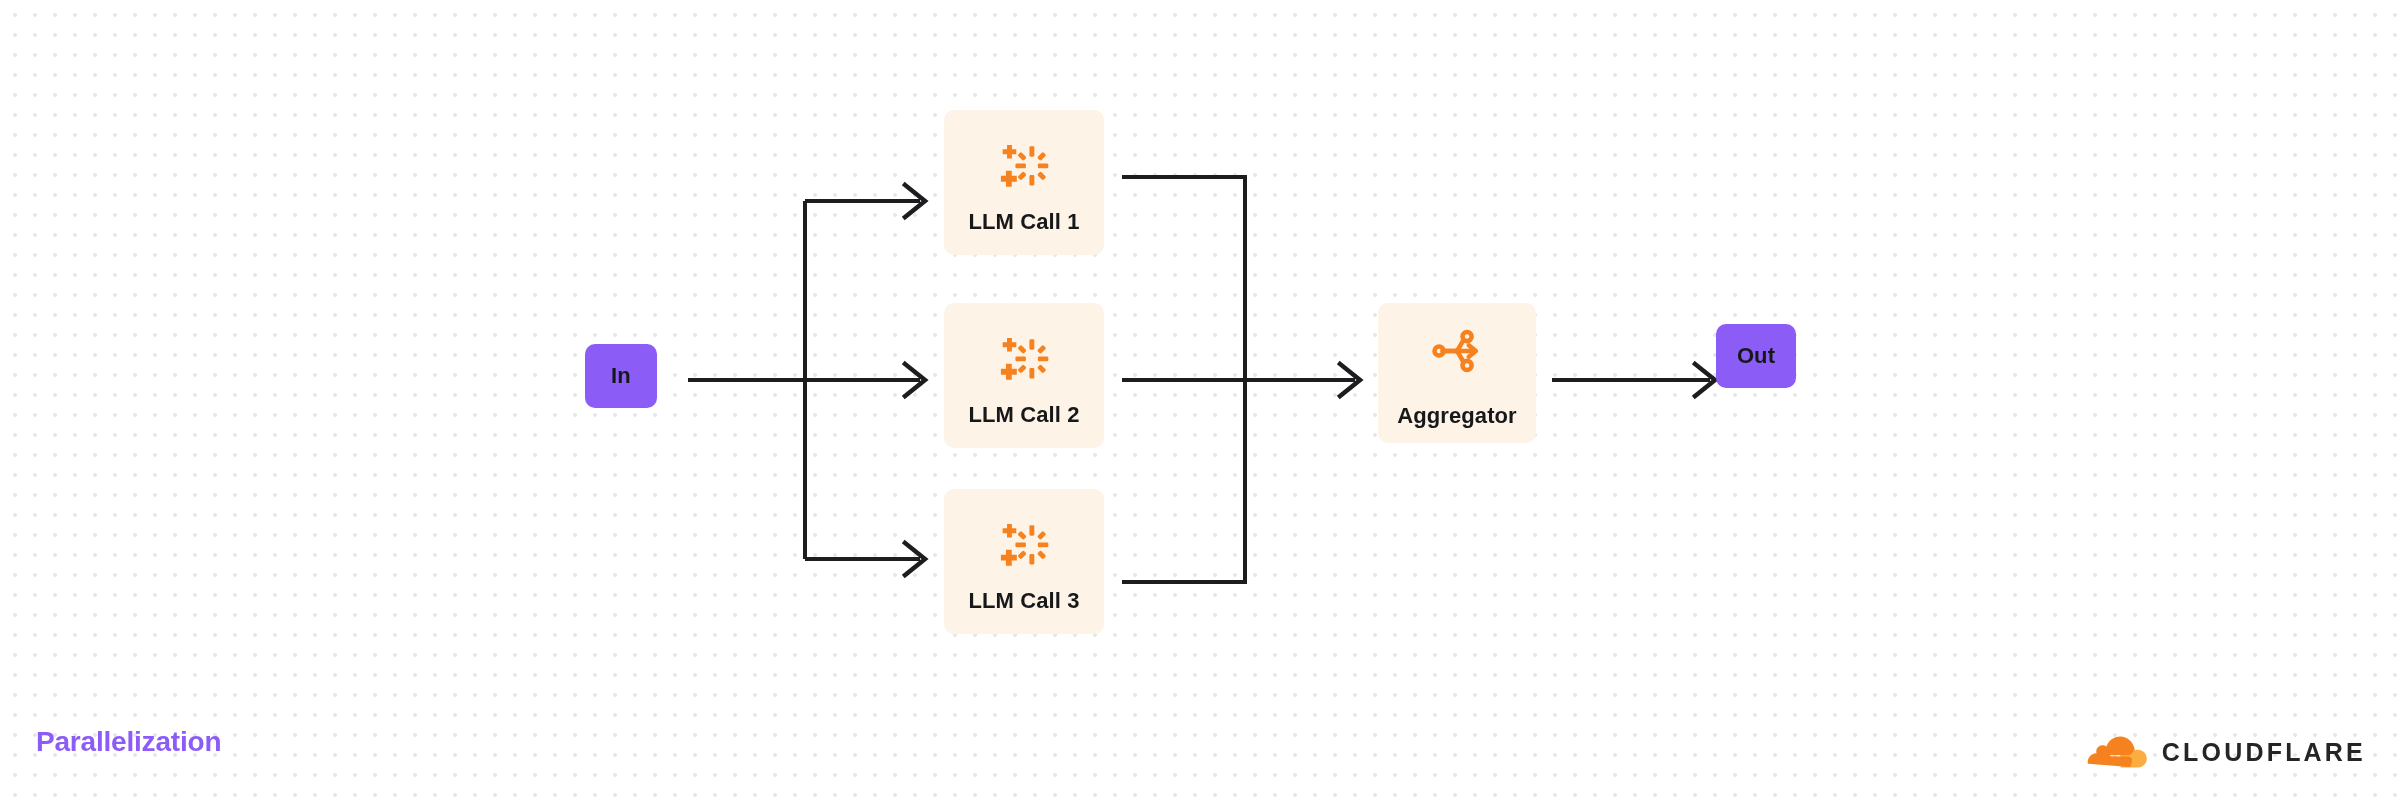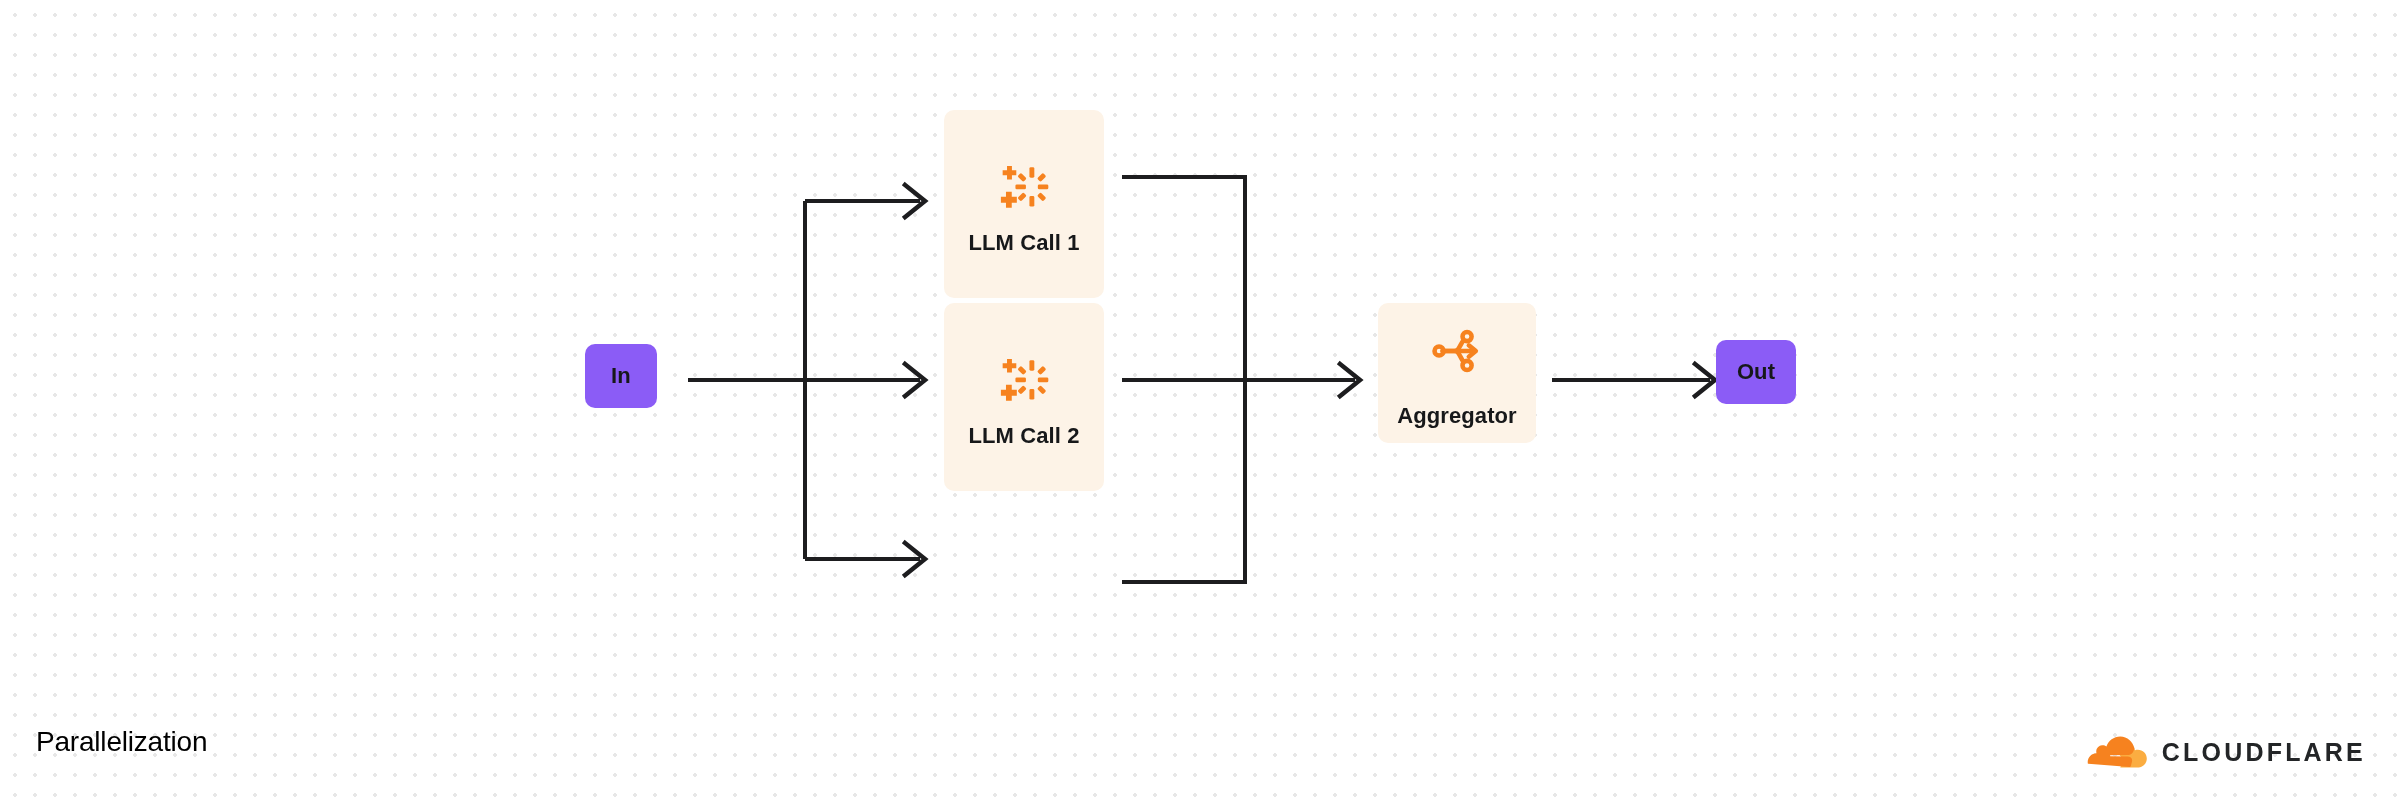--- a/index.html
+++ b/index.html
@@ -68,21 +68,21 @@
   .node-io .node-label {
     font-size: 22px;
     font-weight: bold;
     color: #17181a;
     letter-spacing: 0.1px;
   }
 
   .node-task {
     background: #fdf3e7;
     width: 160px;
-    height: 188px;
+    height: 145px;
     padding-top: 6px;
     gap: 16px;
   }
   .node-task .node-label {
     font-size: 22px;
     font-weight: bold;
     color: #17181a;
     letter-spacing: 0.1px;
     white-space: nowrap;
   }
@@ -91,22 +91,22 @@
     height: 56px;
     display: block;
   }
 
   
   #page-title {
     position: absolute;
     left: 36px;
     top: 726px;
     font-size: 28px;
-    font-weight: normal;
-    color: #000000;
+    font-weight: bold;
+    color: #8b5cf6;
     letter-spacing: -0.2px;
   }
 
   #brand {
     position: absolute;
     right: 34px;
     top: 732px;
     display: flex;
     align-items: center;
     gap: 14px;
@@ -181,39 +181,56 @@
         <rect x="49.4" y="39.8" width="5.6" height="9.4" rx="1.6" transform="rotate(-45 52.2 44.5)"></rect>
         <rect x="27.0" y="39.8" width="5.6" height="9.4" rx="1.6" transform="rotate(45 29.8 44.5)"></rect>
         <rect x="49.4" y="17.4" width="5.6" height="9.4" rx="1.6" transform="rotate(45 52.2 22.1)"></rect>
         <path d="M12.6 9.0h5.6v5.0h5.0v5.6h-5.0v5.0h-5.6v-5.0h-5.0v-5.6h5.0z"></path>
         <path d="M11.4 38.6h6.6v5.8h5.8v6.6h-5.8v5.8h-6.6v-5.8H5.6v-6.6h5.8z"></path>
       </g>
     </svg>
     <span class="node-label">LLM Call 2</span>
   </div>
 
+  <div class="node node-task" style="left:944px; top:489px;">
+    <svg class="node-icon" viewBox="0 0 64 64" xmlns="http://www.w3.org/2000/svg">
+      <g fill="#f6821f">
+        <rect x="38.2" y="10.5" width="5.6" height="12" rx="1.6"></rect>
+        <rect x="38.2" y="43.5" width="5.6" height="12" rx="1.6"></rect>
+        <rect x="22.2" y="30.2" width="12" height="5.6" rx="1.6"></rect>
+        <rect x="47.8" y="30.2" width="12" height="5.6" rx="1.6"></rect>
+        <rect x="27.0" y="17.4" width="5.6" height="9.4" rx="1.6" transform="rotate(-45 29.8 22.1)"></rect>
+        <rect x="49.4" y="39.8" width="5.6" height="9.4" rx="1.6" transform="rotate(-45 52.2 44.5)"></rect>
+        <rect x="27.0" y="39.8" width="5.6" height="9.4" rx="1.6" transform="rotate(45 29.8 44.5)"></rect>
+        <rect x="49.4" y="17.4" width="5.6" height="9.4" rx="1.6" transform="rotate(45 52.2 22.1)"></rect>
+        <path d="M12.6 9.0h5.6v5.0h5.0v5.6h-5.0v5.0h-5.6v-5.0h-5.0v-5.6h5.0z"></path>
+        <path d="M11.4 38.6h6.6v5.8h5.8v6.6h-5.8v5.8h-6.6v-5.8H5.6v-6.6h5.8z"></path>
+      </g>
+    </svg>
+    <span class="node-label">LLM Call 3</span>
+  </div>
 
   <div class="node node-task" style="left:1378px; top:303px; width:158px; height:140px;gap:24px;">
     <svg class="node-icon" viewBox="0 0 64 64" xmlns="http://www.w3.org/2000/svg">
       <g fill="none" stroke="#f6821f" stroke-width="5.2" stroke-linecap="round" stroke-linejoin="round">
         <path d="M15.5 32 H 30 C 34 32 36 24 39.5 19.5"></path>
         <path d="M15.5 32 H 30 C 34 32 36 40 39.5 44.5"></path>
         <path d="M30 32 H 52.5"></path>
         <path d="M45.5 25.5 L 53.5 32 L 45.5 38.5"></path>
       </g>
       <g fill="none" stroke="#f6821f" stroke-width="5.2">
         <circle cx="11.5" cy="32" r="5.2"></circle>
         <circle cx="43.5" cy="15.5" r="5.2"></circle>
         <circle cx="43.5" cy="48.5" r="5.2"></circle>
       </g>
     </svg>
     <span class="node-label">Aggregator</span>
   </div>
 
-  <div class="node node-io" style="left:1716px; top:340px; width:80px;">
+  <div class="node node-io" style="left:1716px; top:324px; width:80px;">
     <span class="node-label">Out</span>
   </div>
 
   <div id="page-title">Parallelization</div>
 
   <div id="brand">
     <svg id="brand-mark" viewBox="0 0 110 64" xmlns="http://www.w3.org/2000/svg">
       <path d="M92 58 c 9 0 16 -6.5 16 -15 c 0 -8.2 -6.6 -14.6 -15 -14.6 c -1.6 0 -3.1 0.2 -4.5 0.6 c -2.6 -7.3 -9.6 -12.4 -17.8 -12.4 c -9 0 -16.6 6.3 -18.4 14.7 c 8 1.4 14.2 7.5 14.2 15.2 c 0 3.9 -1 7.3 -2.7 11.5 z" fill="#fbad41"></path>
       <path d="M79.5 57 c 0.8 0 1.4 -0.5 1.7 -1.2 l 1.9 -6.6 c 0.8 -2.7 0.5 -5.2 -0.8 -7 c -1.2 -1.7 -3.2 -2.7 -5.7 -2.8 l -29.2 -0.4 c -0.2 0 -0.4 -0.1 -0.5 -0.3 c -0.1 -0.2 -0.1 -0.4 -0.1 -0.6 c 0.1 -0.3 0.4 -0.6 0.8 -0.6 l 29.5 -0.4 c 3.5 -0.2 7.3 -3 8.6 -6.4 l 1.7 -4.4 c 0.1 -0.2 0.1 -0.4 0 -0.6 C 85 14.6 75.4 6 63.8 6 C 53 6 43.9 13 40.7 22.7 c -2 -1.5 -4.6 -2.3 -7.4 -2 c -5 0.5 -9 4.5 -9.5 9.5 c -0.1 1.3 0 2.5 0.3 3.7 C 15.9 34 9.5 40.6 9.5 48.8 c 0 0.7 0.1 1.5 0.2 2.2 c 0.1 0.4 0.4 0.6 0.7 0.6 z" fill="#f6821f"></path>
     </svg>

